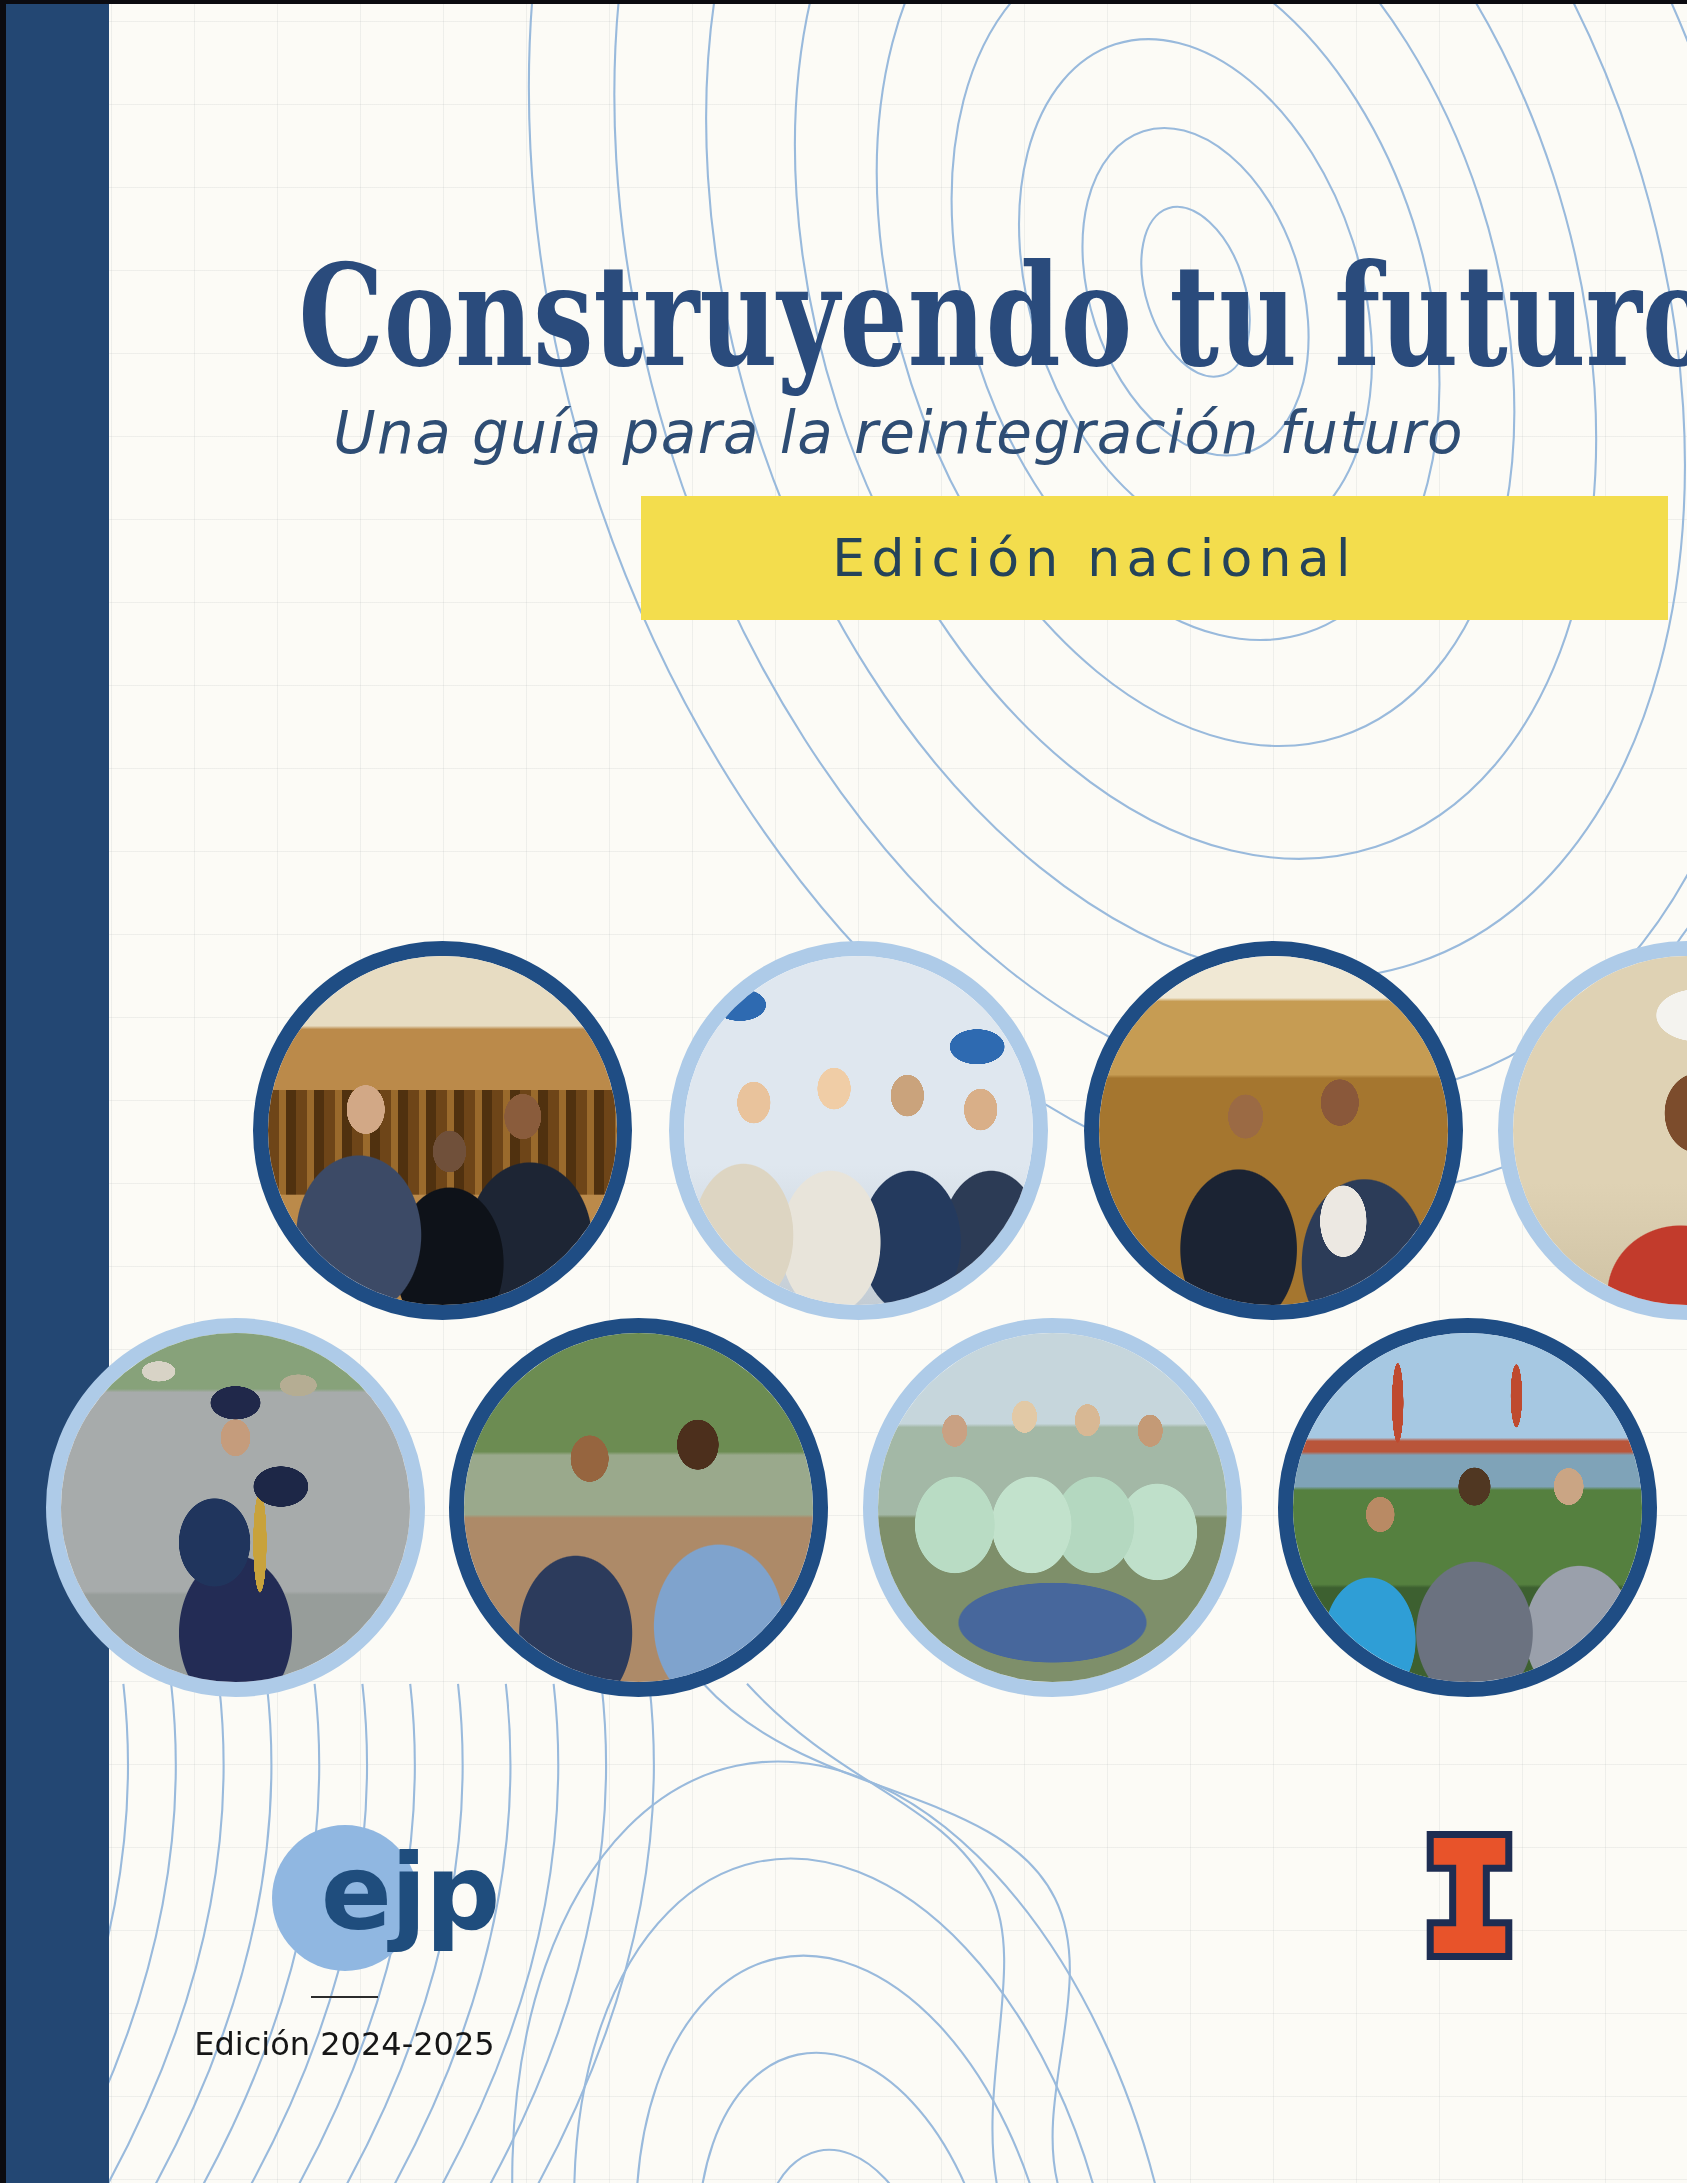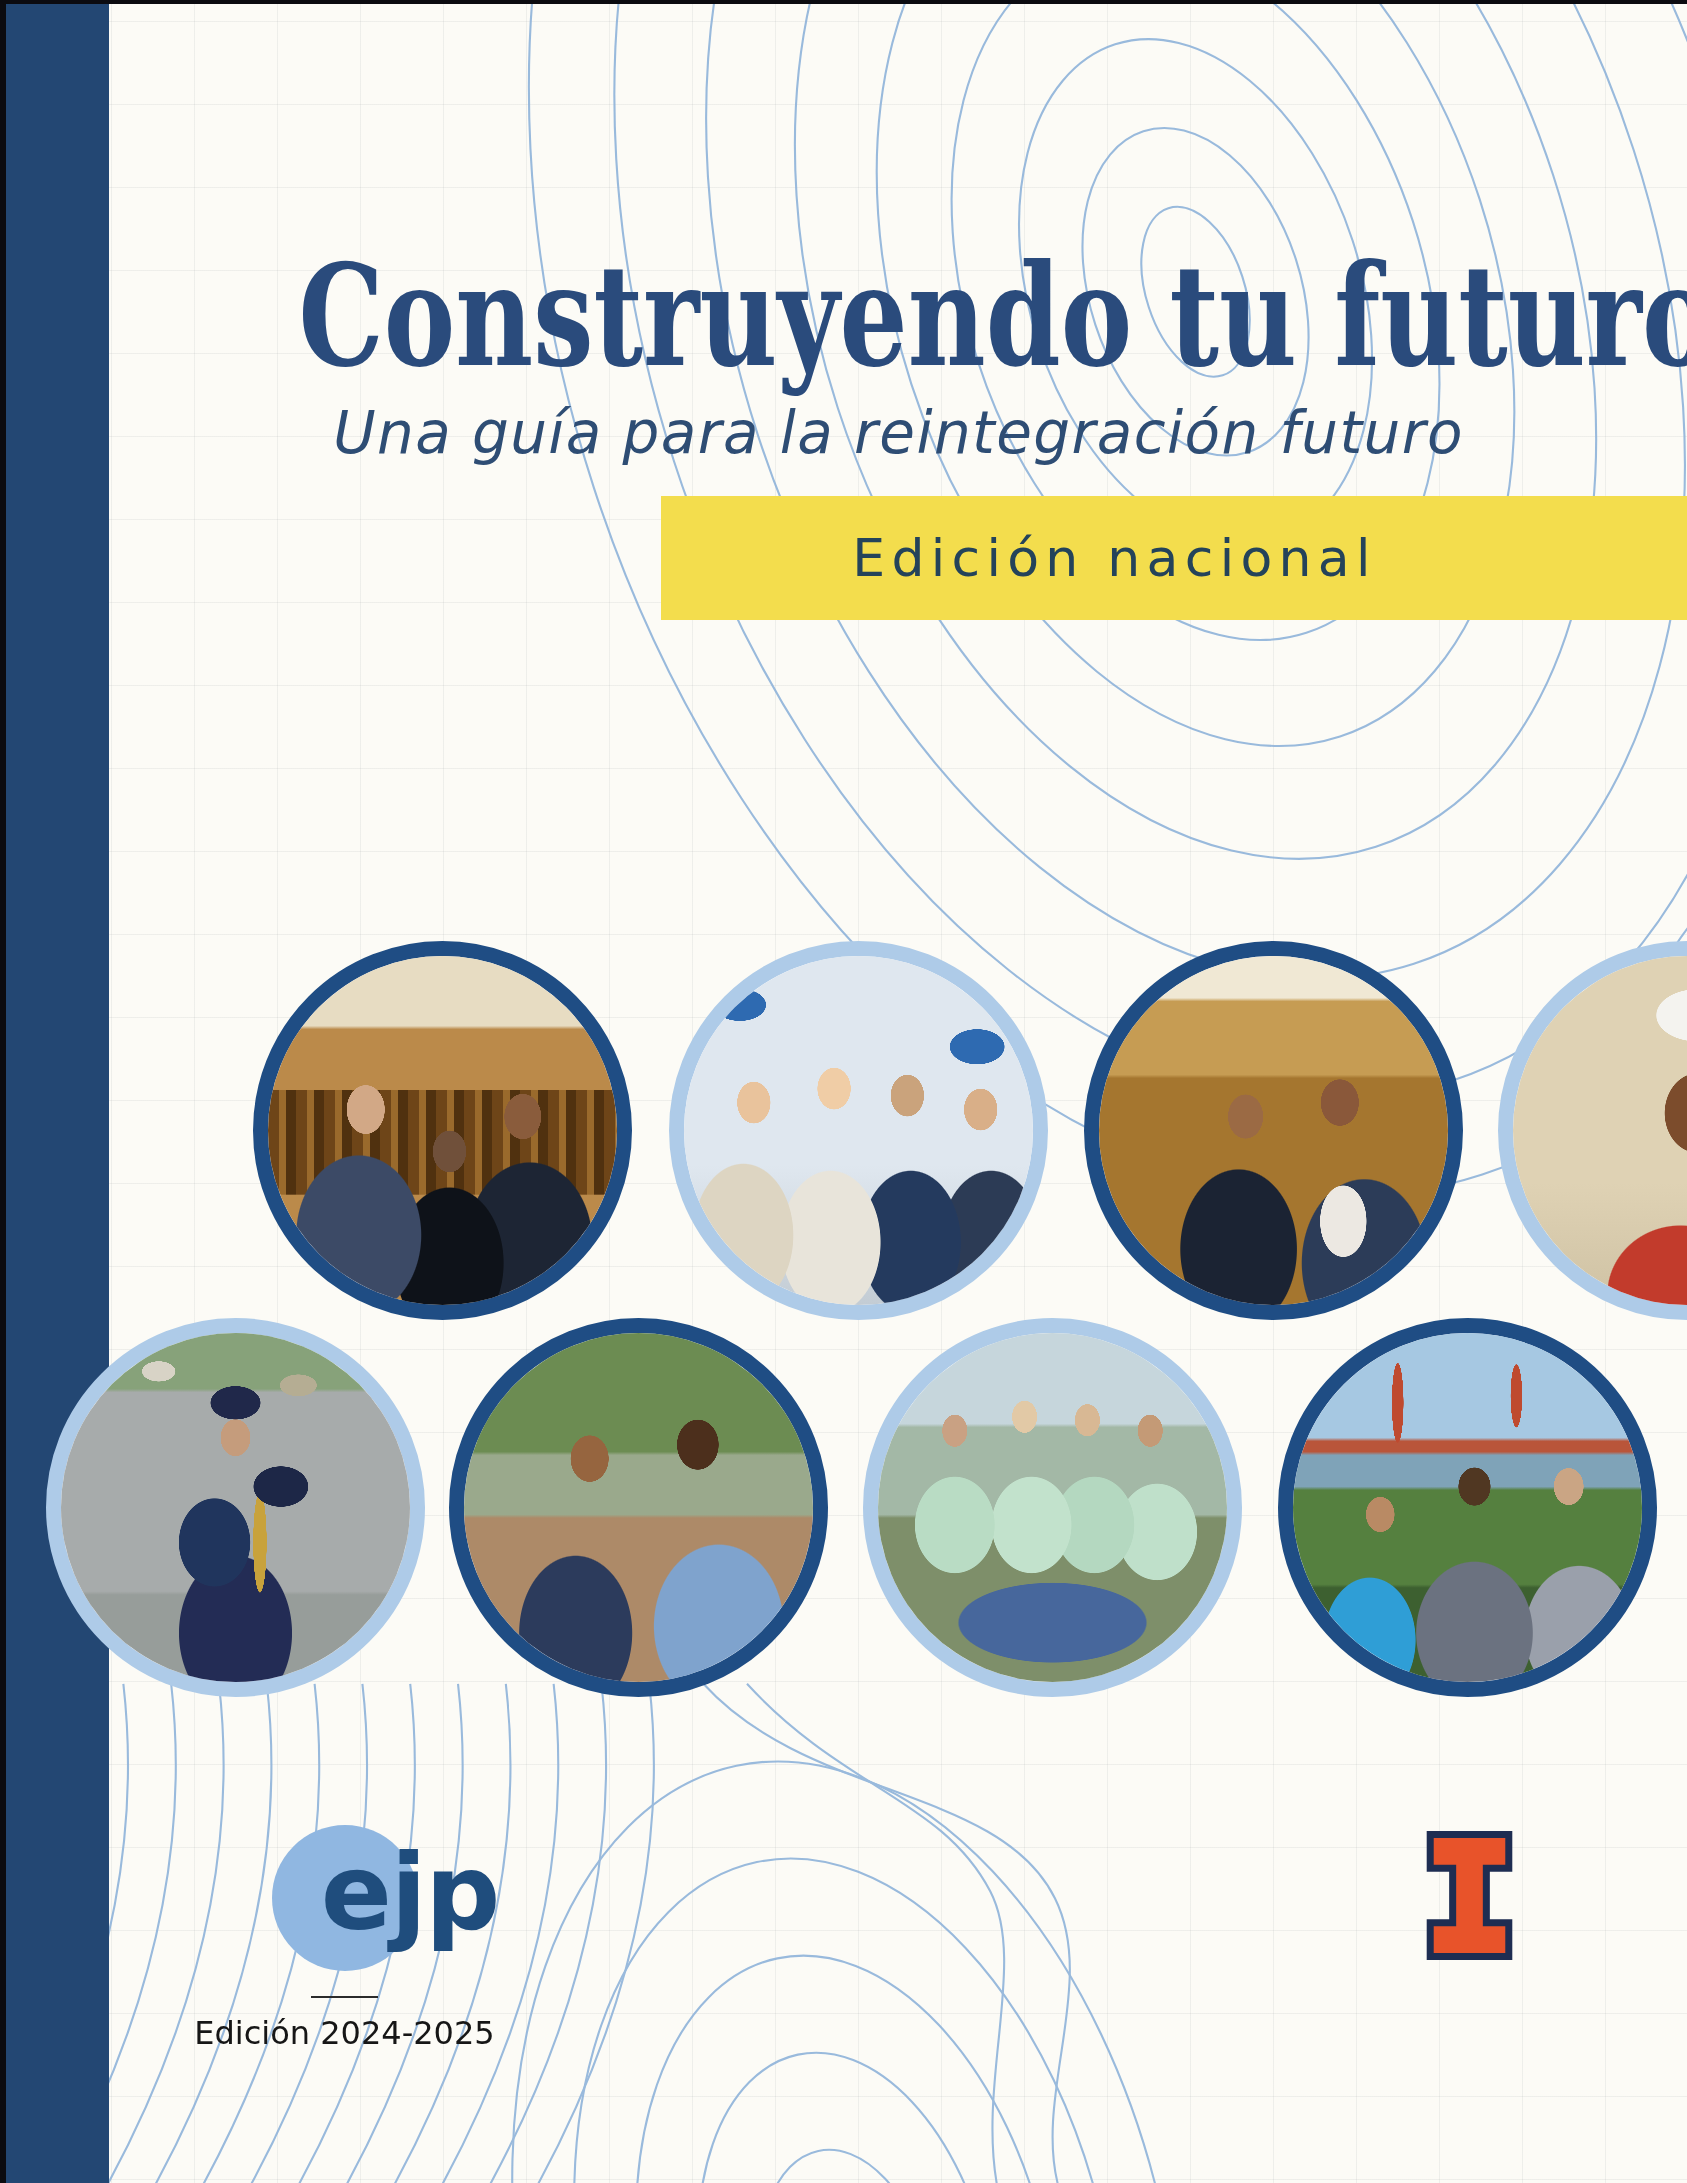--- a/index.html
+++ b/index.html
@@ -30,21 +30,21 @@
     font-size:141px;line-height:1.0;color:#2a4b7c;white-space:nowrap;
     transform:scaleX(0.76);transform-origin:50% 50%;
   }
   .subtitle{
     margin-top:18.3px;font-style:italic;font-size:58px;line-height:1.0;
     color:#2e4d74;letter-spacing:1.4px;white-space:nowrap;
   }
 
   
   .banner{
-    position:absolute;left:661px;top:496px;width:1027px;height:124px;
+    position:absolute;left:641px;top:496px;width:1027px;height:124px;
     background:#f3dd4d;z-index:3;display:flex;align-items:center;justify-content:center;
     padding-right:120px;box-sizing:border-box;
   }
   .banner-label{
     font-size:52px;color:#24435a;letter-spacing:6.3px;white-space:nowrap;font-weight:500;
   }
 
   
   .circle{
     position:absolute;width:349px;height:349px;border-radius:50%;
@@ -150,21 +150,21 @@
   }
 
   
   .ejp{position:absolute;left:190px;top:1814px;width:309px;z-index:5;text-align:center;}
   .ejp-circle{width:146px;height:146px;border-radius:50%;background:#90b7e1;margin:10.5px auto 0;}
   .ejp-text{
     position:absolute;left:0;top:27px;width:100%;text-align:right;
     font-weight:700;font-size:105px;line-height:1;color:#1f4d7d;letter-spacing:-1.4px;
   }
   .ejp-rule{width:67px;border-top:2.1px solid #2b2b2b;margin:25px auto 0;}
-  .ejp-edition{margin-top:16px;font-size:32px;color:#161616;white-space:nowrap;}
+  .ejp-edition{margin-top:27px;font-size:32px;color:#161616;white-space:nowrap;}
 
   
   .block-i{position:absolute;left:1426px;top:1830px;z-index:5;}
 </style>
 </head>
 <body>
 
 <div id="page">
 
   <svg class="contours" width="1688" height="2183" viewBox="0 0 2400 3105" fill="none" stroke="#8fb3da" stroke-width="3" opacity="0.9">

